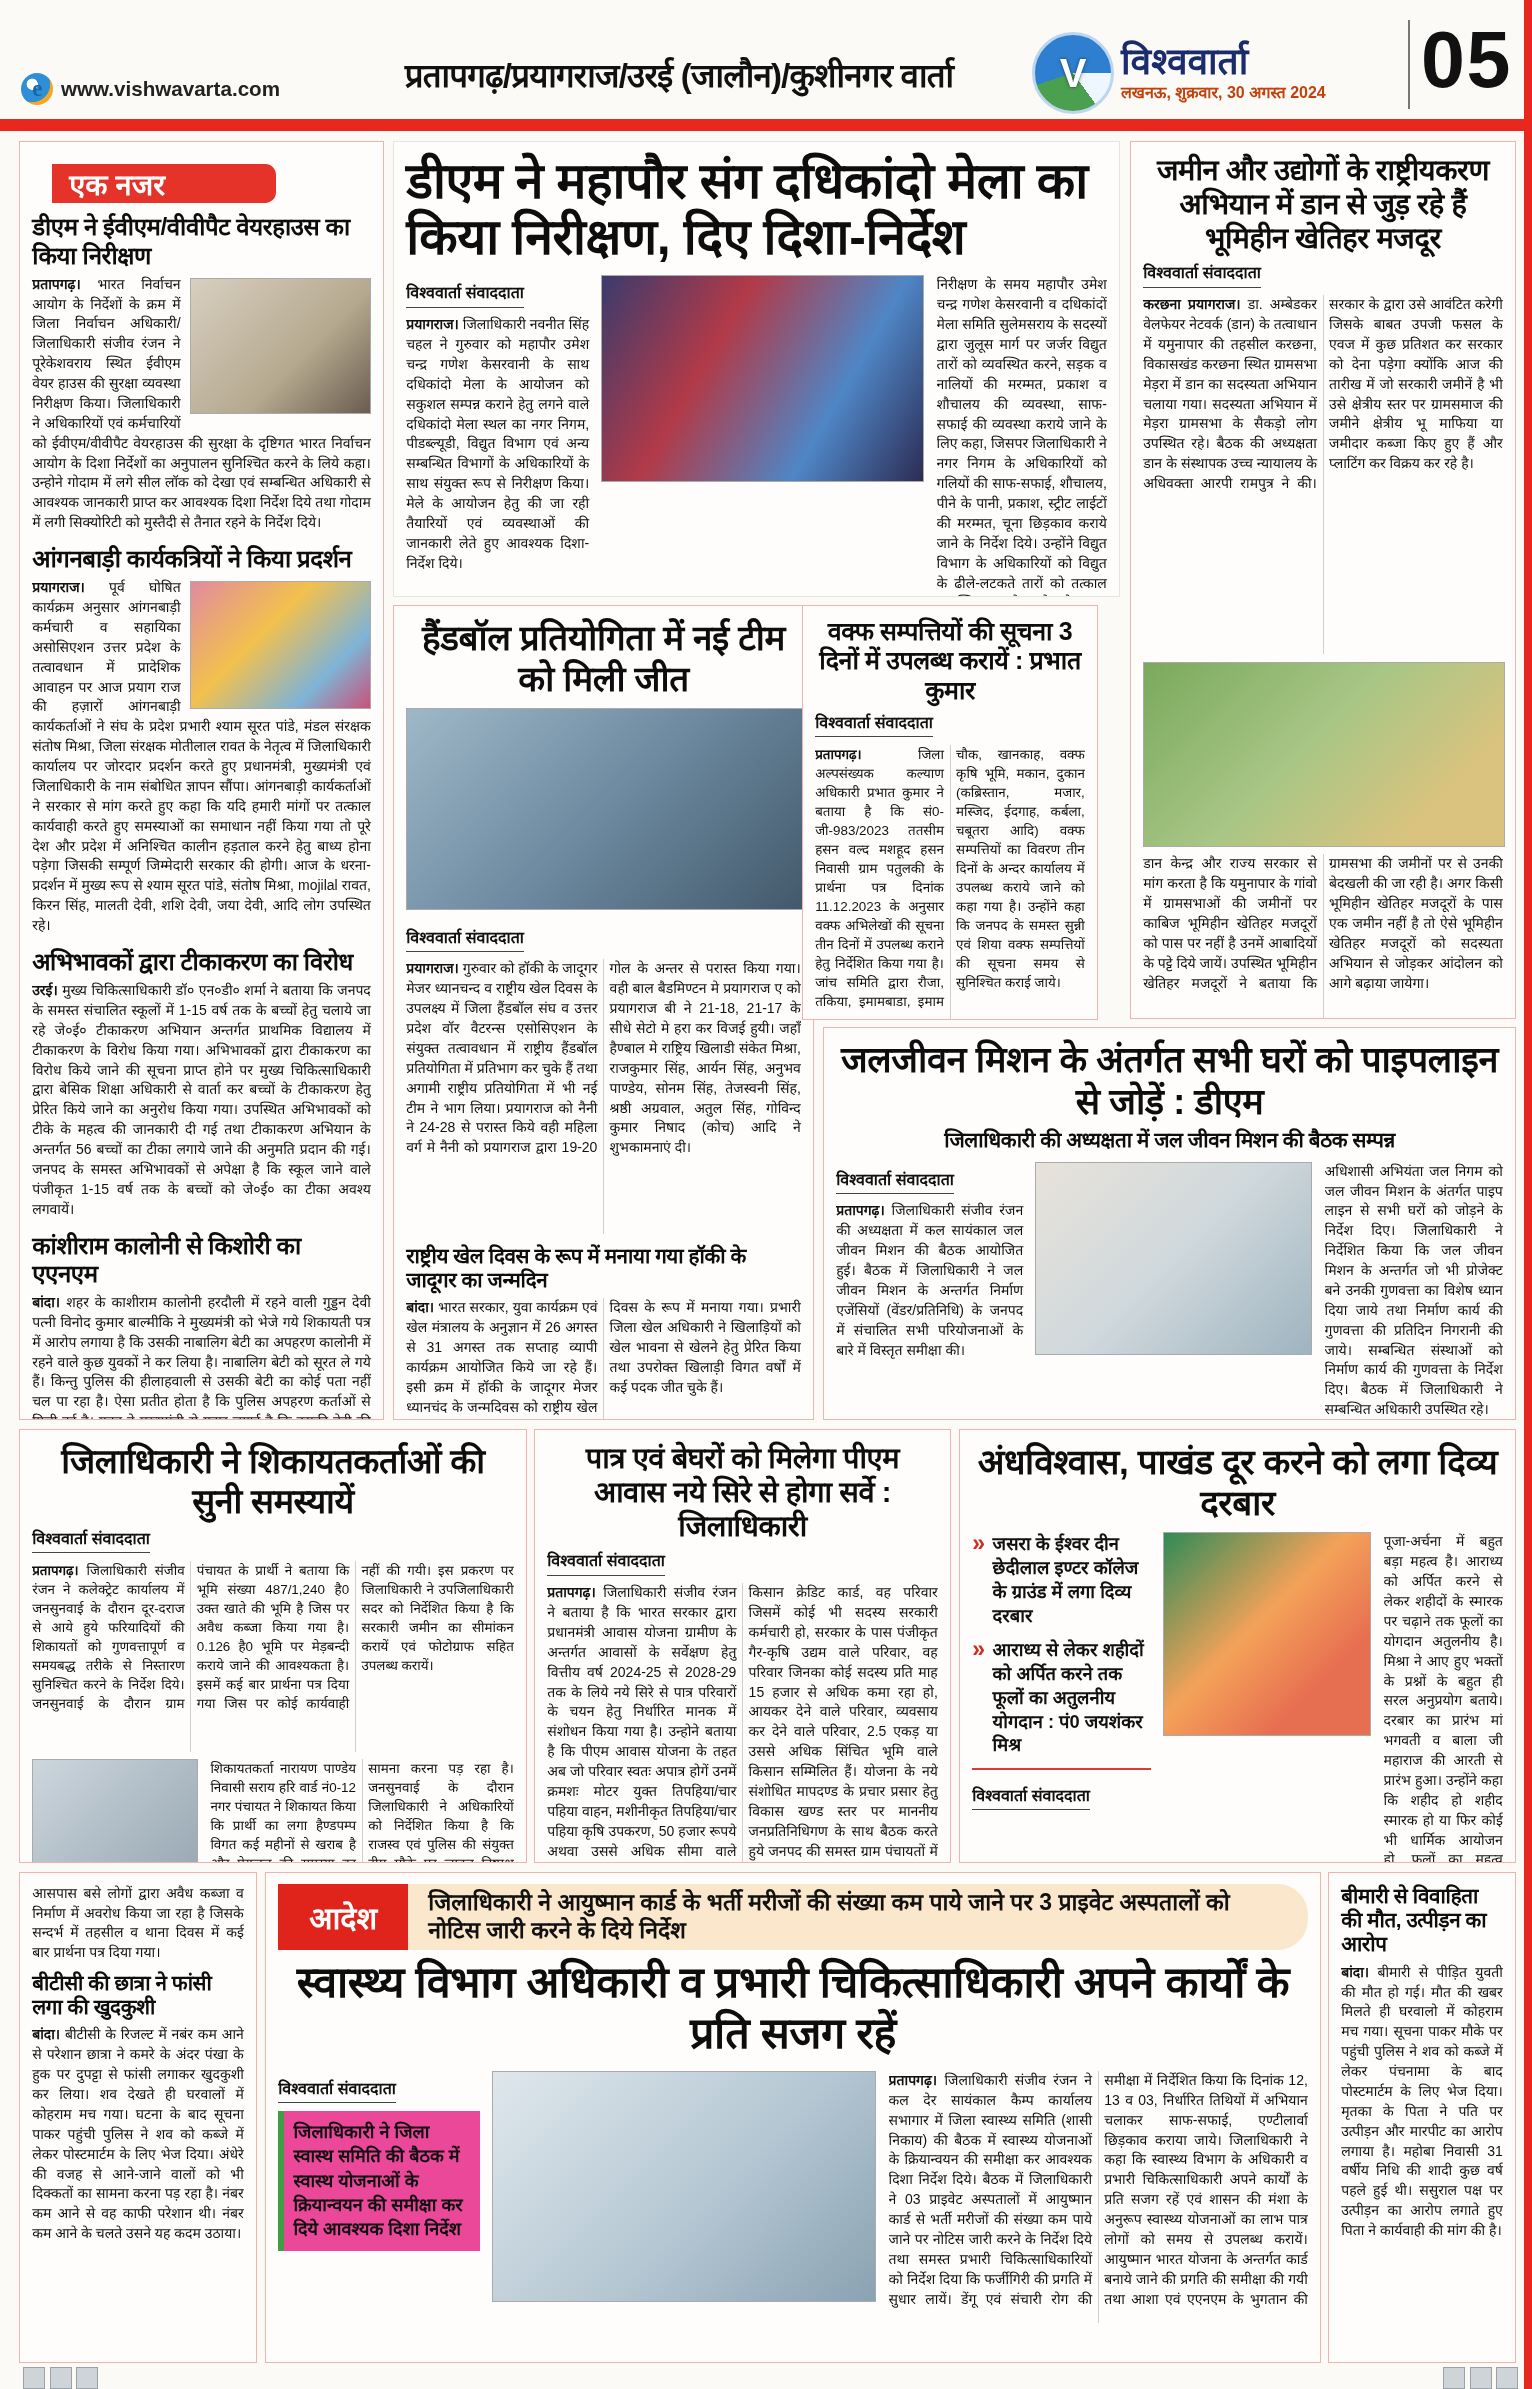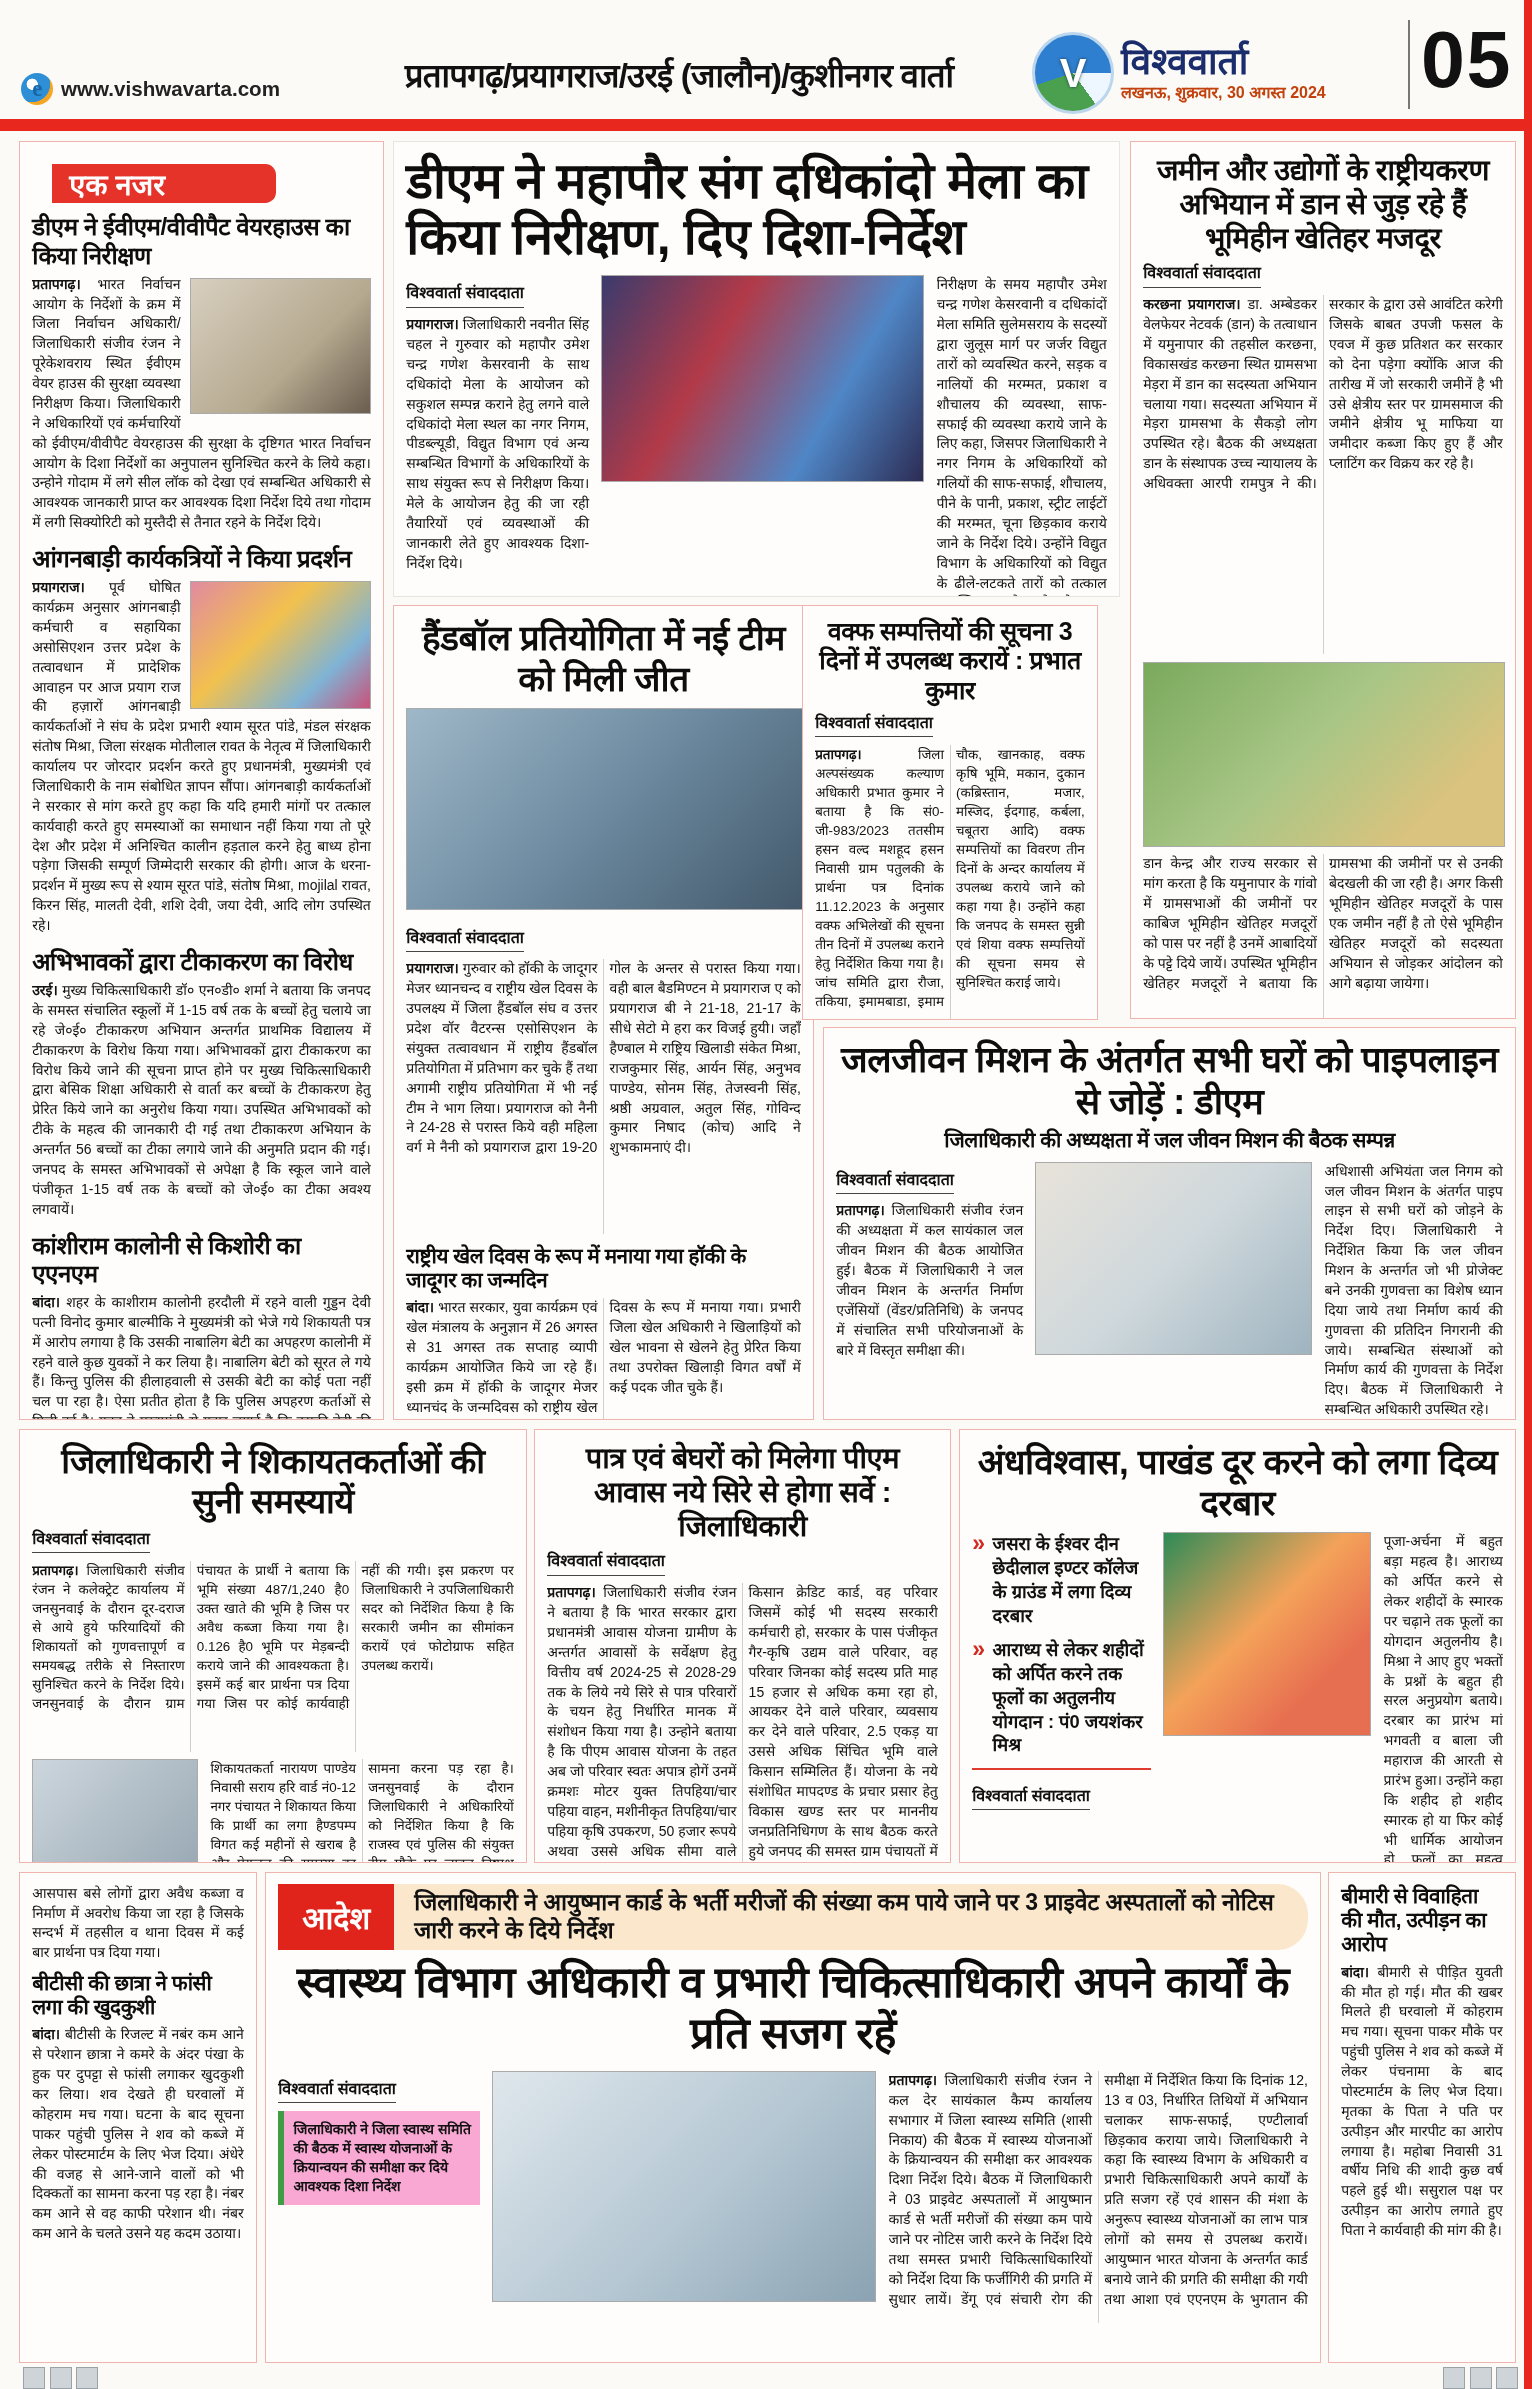--- a/index.html
+++ b/index.html
@@ -50,24 +50,24 @@
   .ek-art .hl{margin:4.6px 0;}
   .float-photo{float:right;margin:3.1px 0 6.1px 9.2px;}
   
   .bullet-row{display:flex;gap:7.6px;margin-bottom:10.7px;}
   .chev{color:#d42a20;font-weight:800;font-size:23px;line-height:1;}
   .bullet-txt{font-size:18.3px;font-weight:bold;line-height:1.3;}
   .red-rule{height:2.3px;background:#e0392e;margin:7.6px 0;}
   
   .kicker-row{display:flex;align-items:stretch;gap:0;margin-bottom:7.6px;}
   .kicker{background:#e0241b;color:#fff;font-size:30.5px;font-weight:800;display:flex;align-items:center;justify-content:center;
-    width:116px;height:66px;flex:none;}
+    width:130px;height:66px;flex:none;}
   .strap{background:#fbe7cb;border-radius:0 30.5px 30.5px 0;flex:1;display:flex;align-items:center;padding:0 20px;
     font-size:23px;font-weight:800;line-height:1.2;}
-  .intro-green{border-left:6.1px solid #3f9e43;background:#f9a8d4;padding:9.2px;font-size:14px;font-weight:bold;line-height:1.35;}
+  .intro-green{border-left:6.1px solid #3f9e43;background:#ec4899;padding:9.2px;font-size:18px;font-weight:bold;line-height:1.35;}
   .flex-row{display:flex;gap:12.2px;}
   .footer-marks{display:flex;gap:4.6px;}
   .fm{width:20px;height:20px;background:#cfd4d8;border:0.8px solid #9aa2a8;}
 </style>
 </head>
 <body>
 
 <div class="abs site-url">
   <span class="e-icon">e</span>
   <span>www.vishwavarta.com</span>

